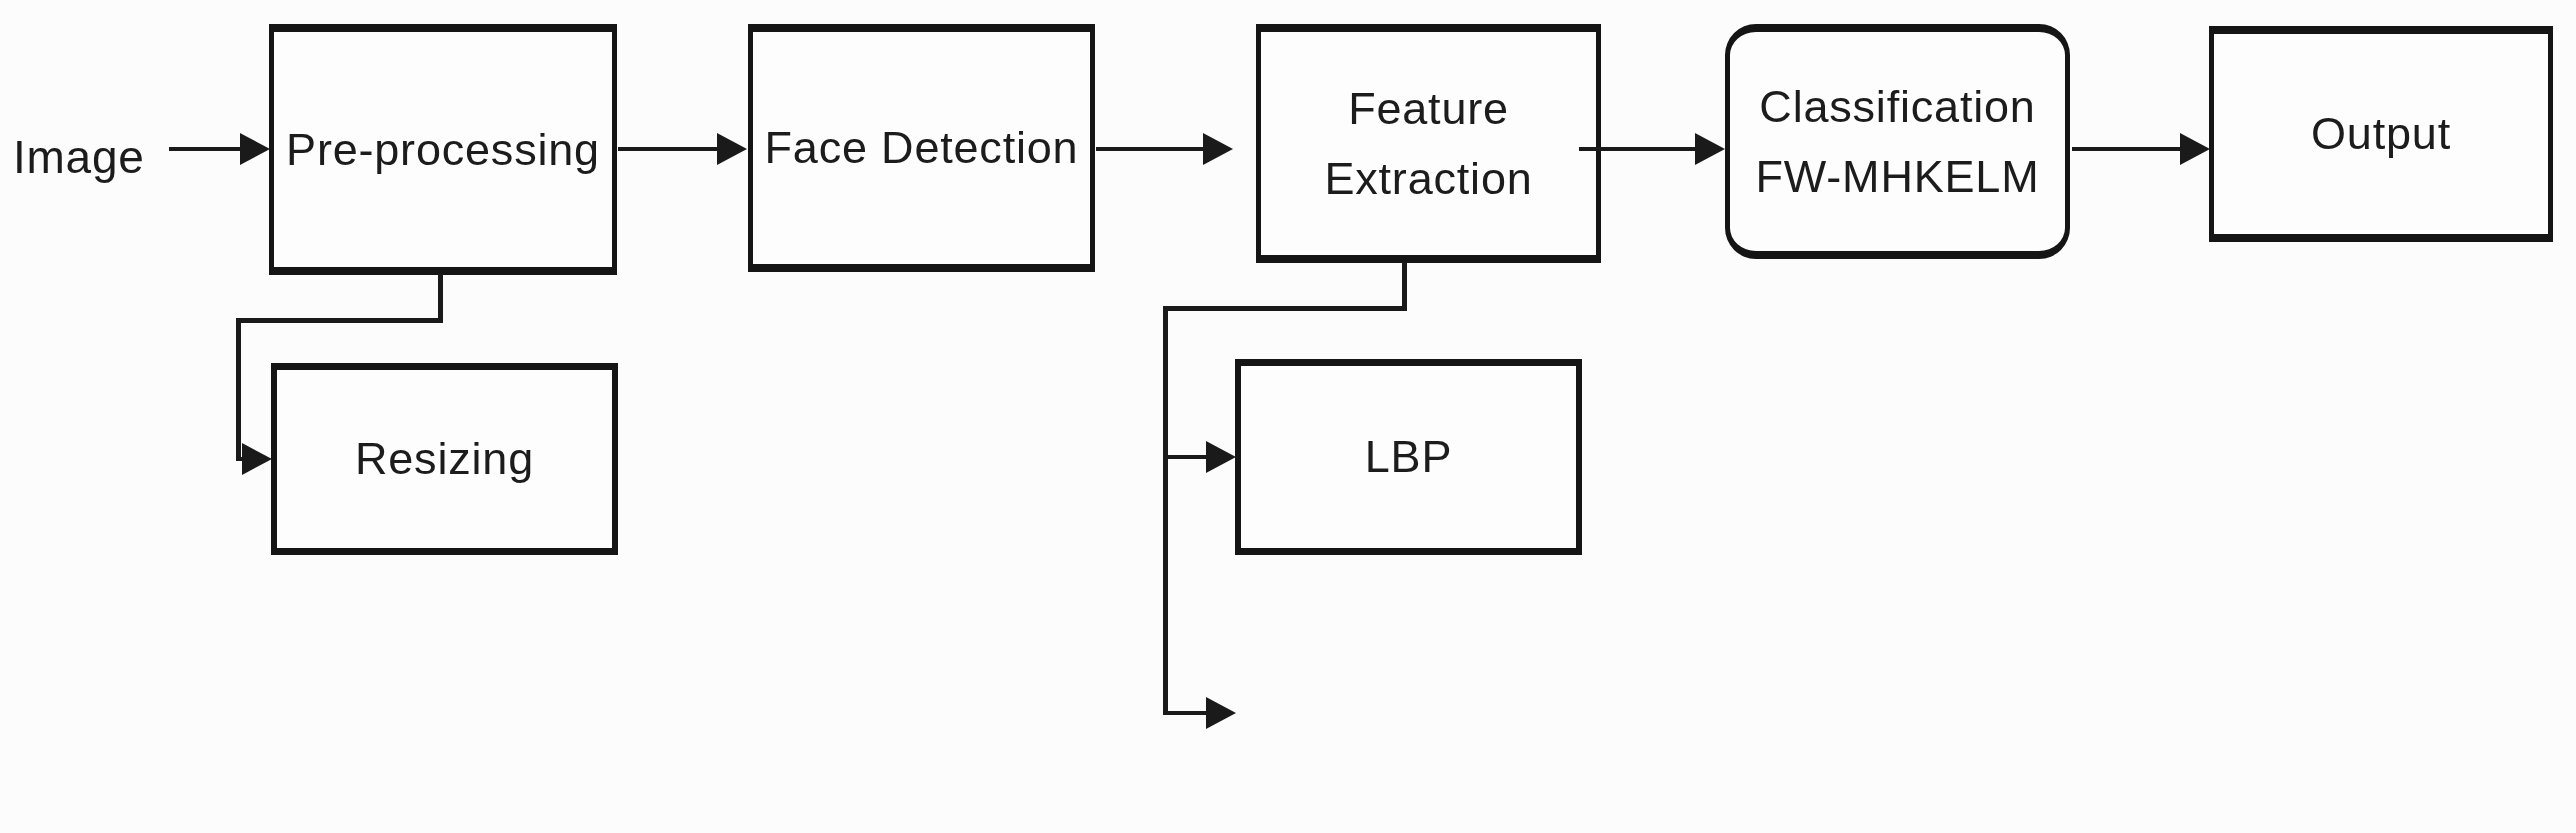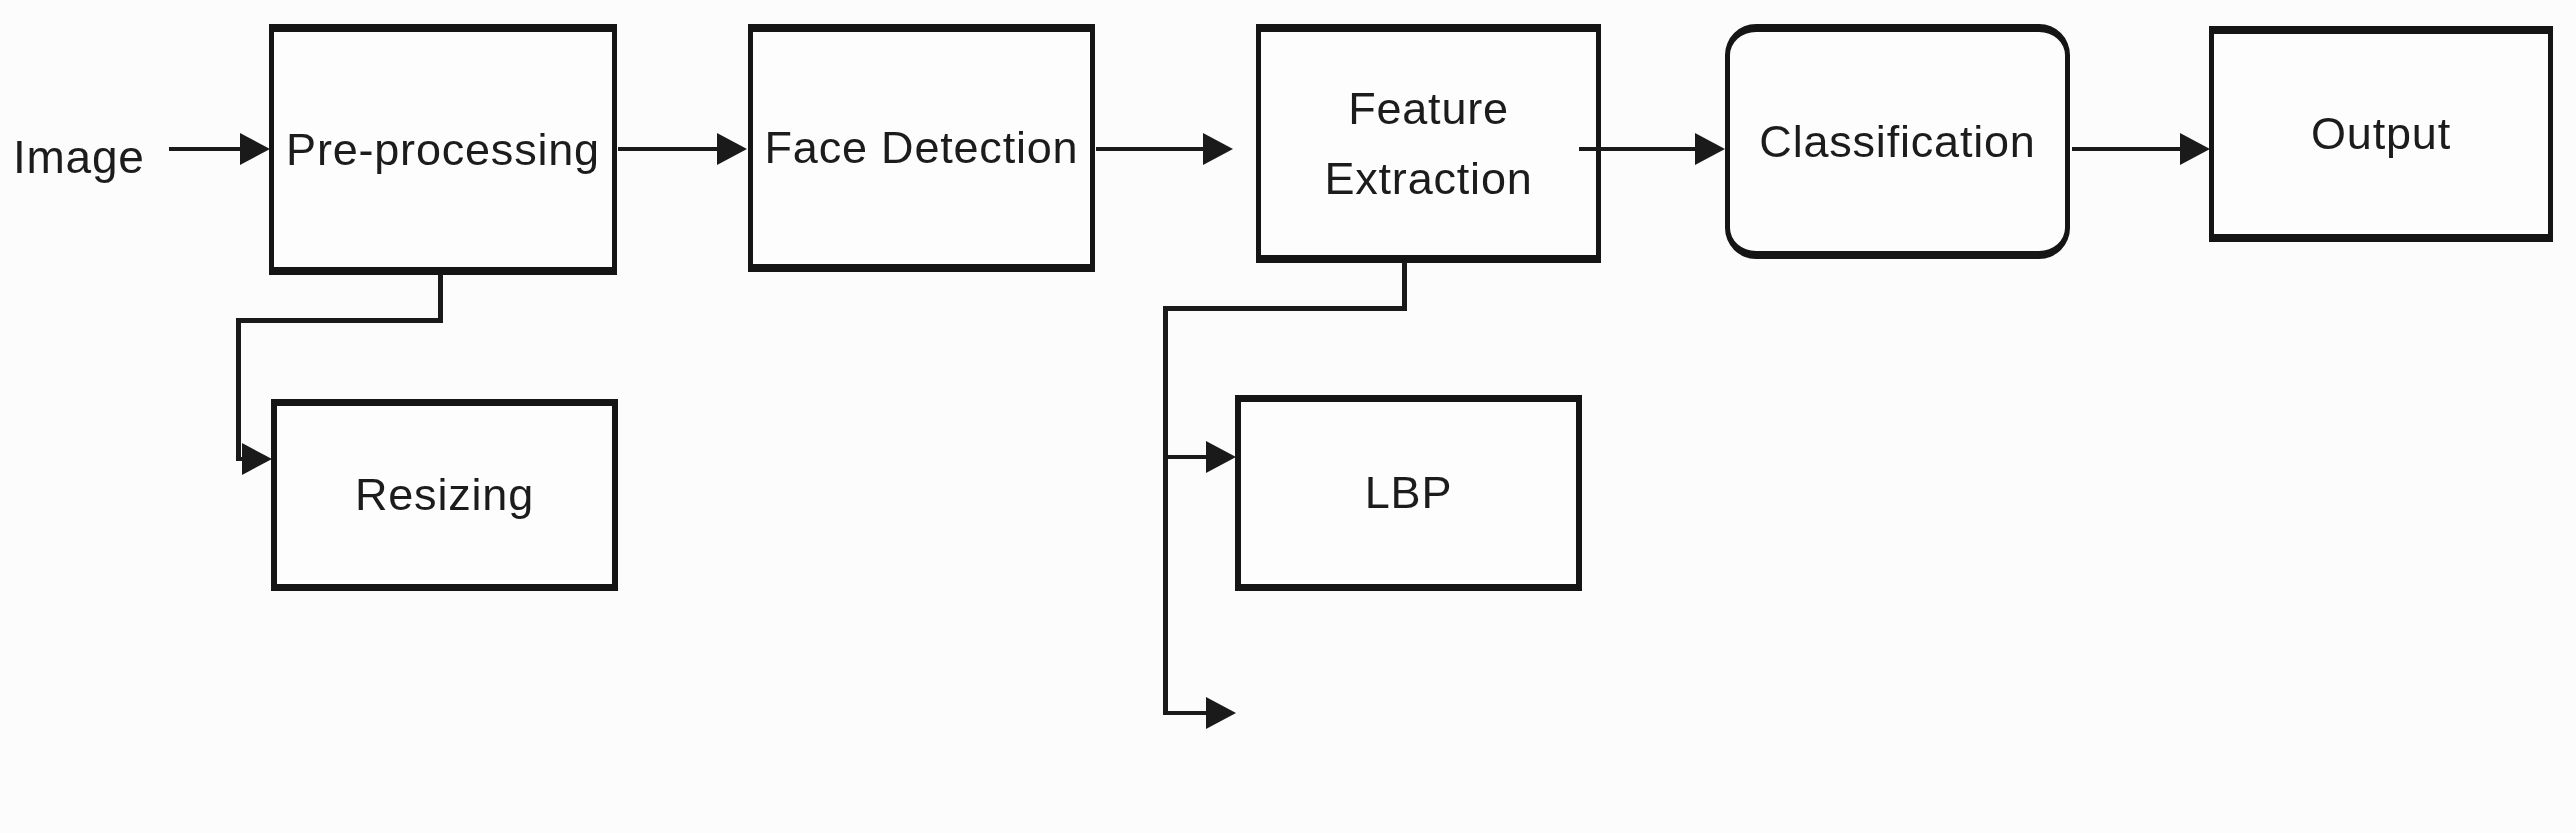--- a/index.html
+++ b/index.html
@@ -26,21 +26,20 @@
     display: flex;
     flex-direction: column;
     align-items: center;
     justify-content: center;
     text-align: center;
     font-size: 45px;
     letter-spacing: 0.8px;
   }
   .node.sub {
     border-width: 7.2px 6.4px;
-    margin-top: 36px;
   }
   .tline {
     display: block;
     line-height: 1.55;
     white-space: nowrap;
   }
   .free-label {
     position: absolute;
     display: flex;
     align-items: center;
@@ -123,20 +122,21 @@
     <span class="tline">Face Detection</span>
   </div>
 
   <div class="node" id="node-feature-extraction">
     <span class="tline">Feature</span>
     <span class="tline">Extraction</span>
   </div>
 
   <div class="node" id="node-classification">
     <span class="tline">Classification</span>
+    <span class="tline">FW-MHKELM</span>
   </div>
 
   <div class="node" id="node-output">
     <span class="tline">Output</span>
   </div>
 
   <div class="node sub" id="node-resizing">
     <span class="tline">Resizing</span>
   </div>
 

